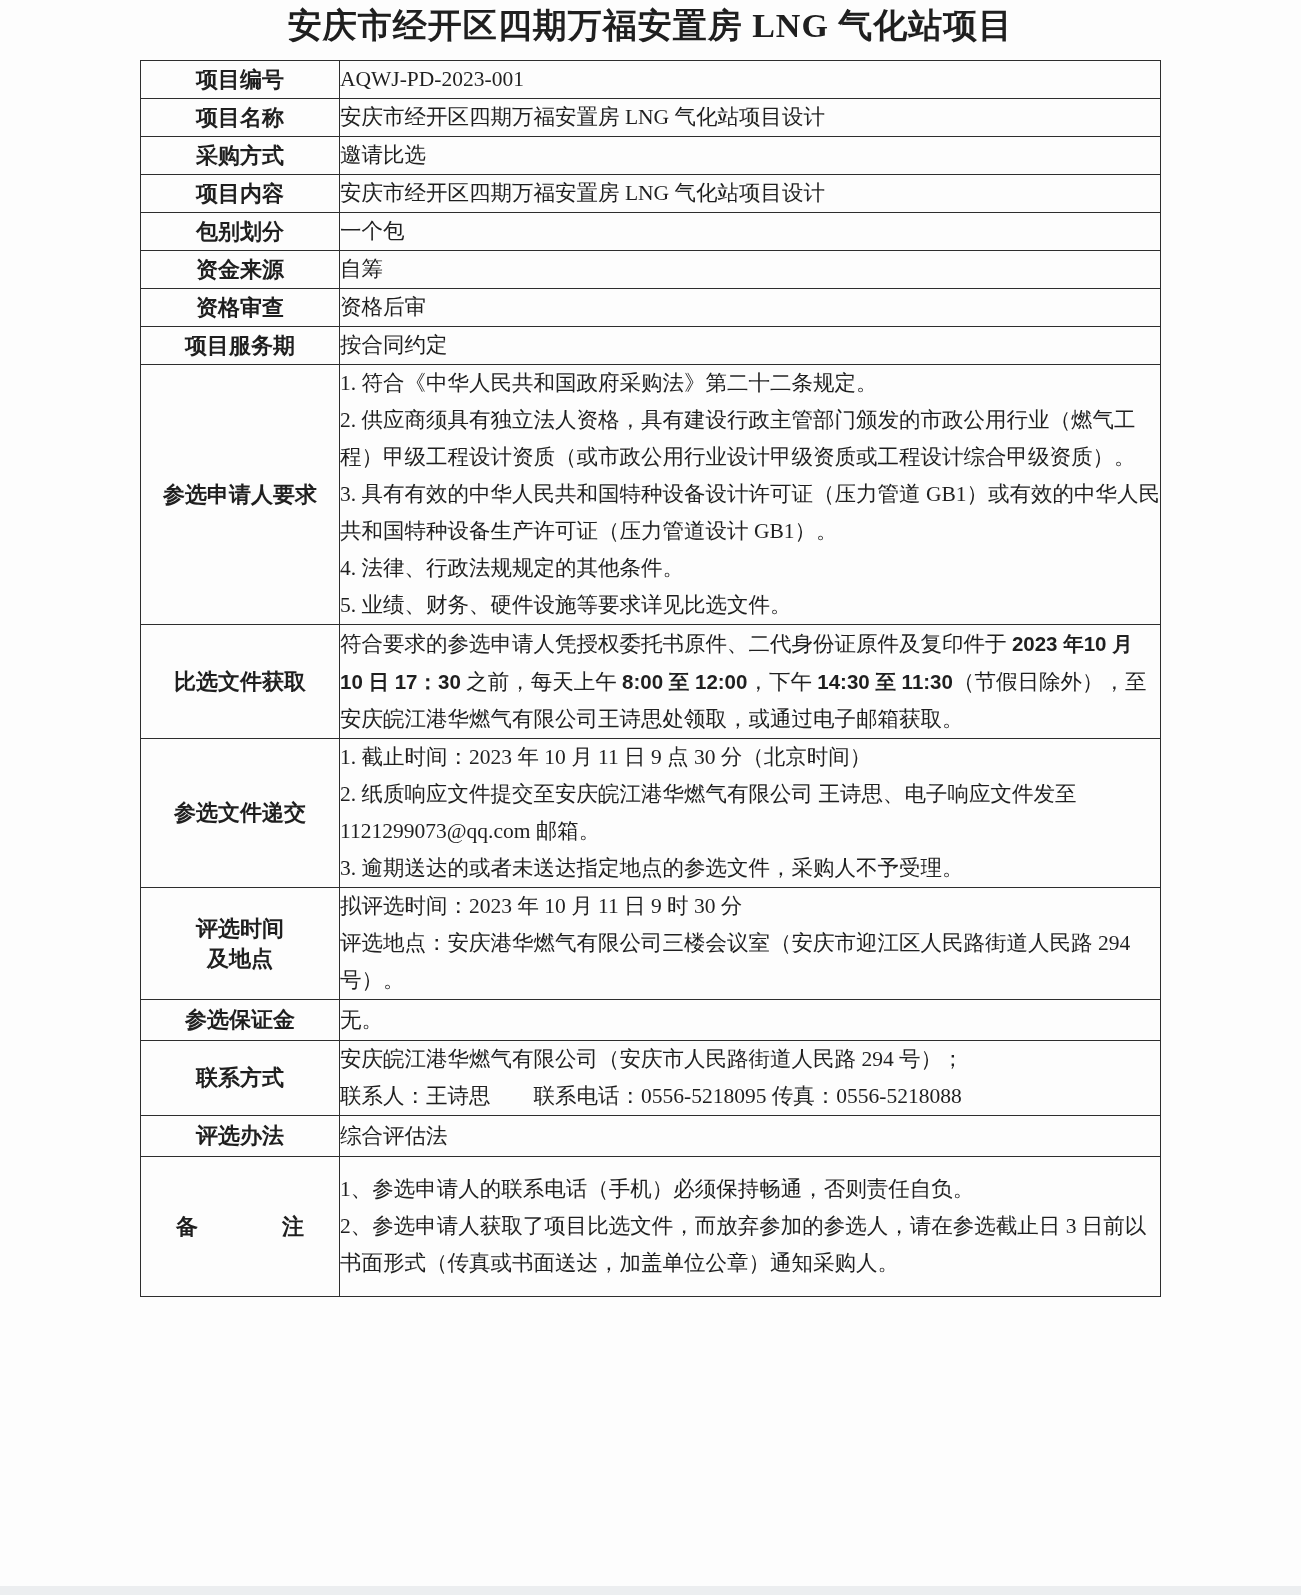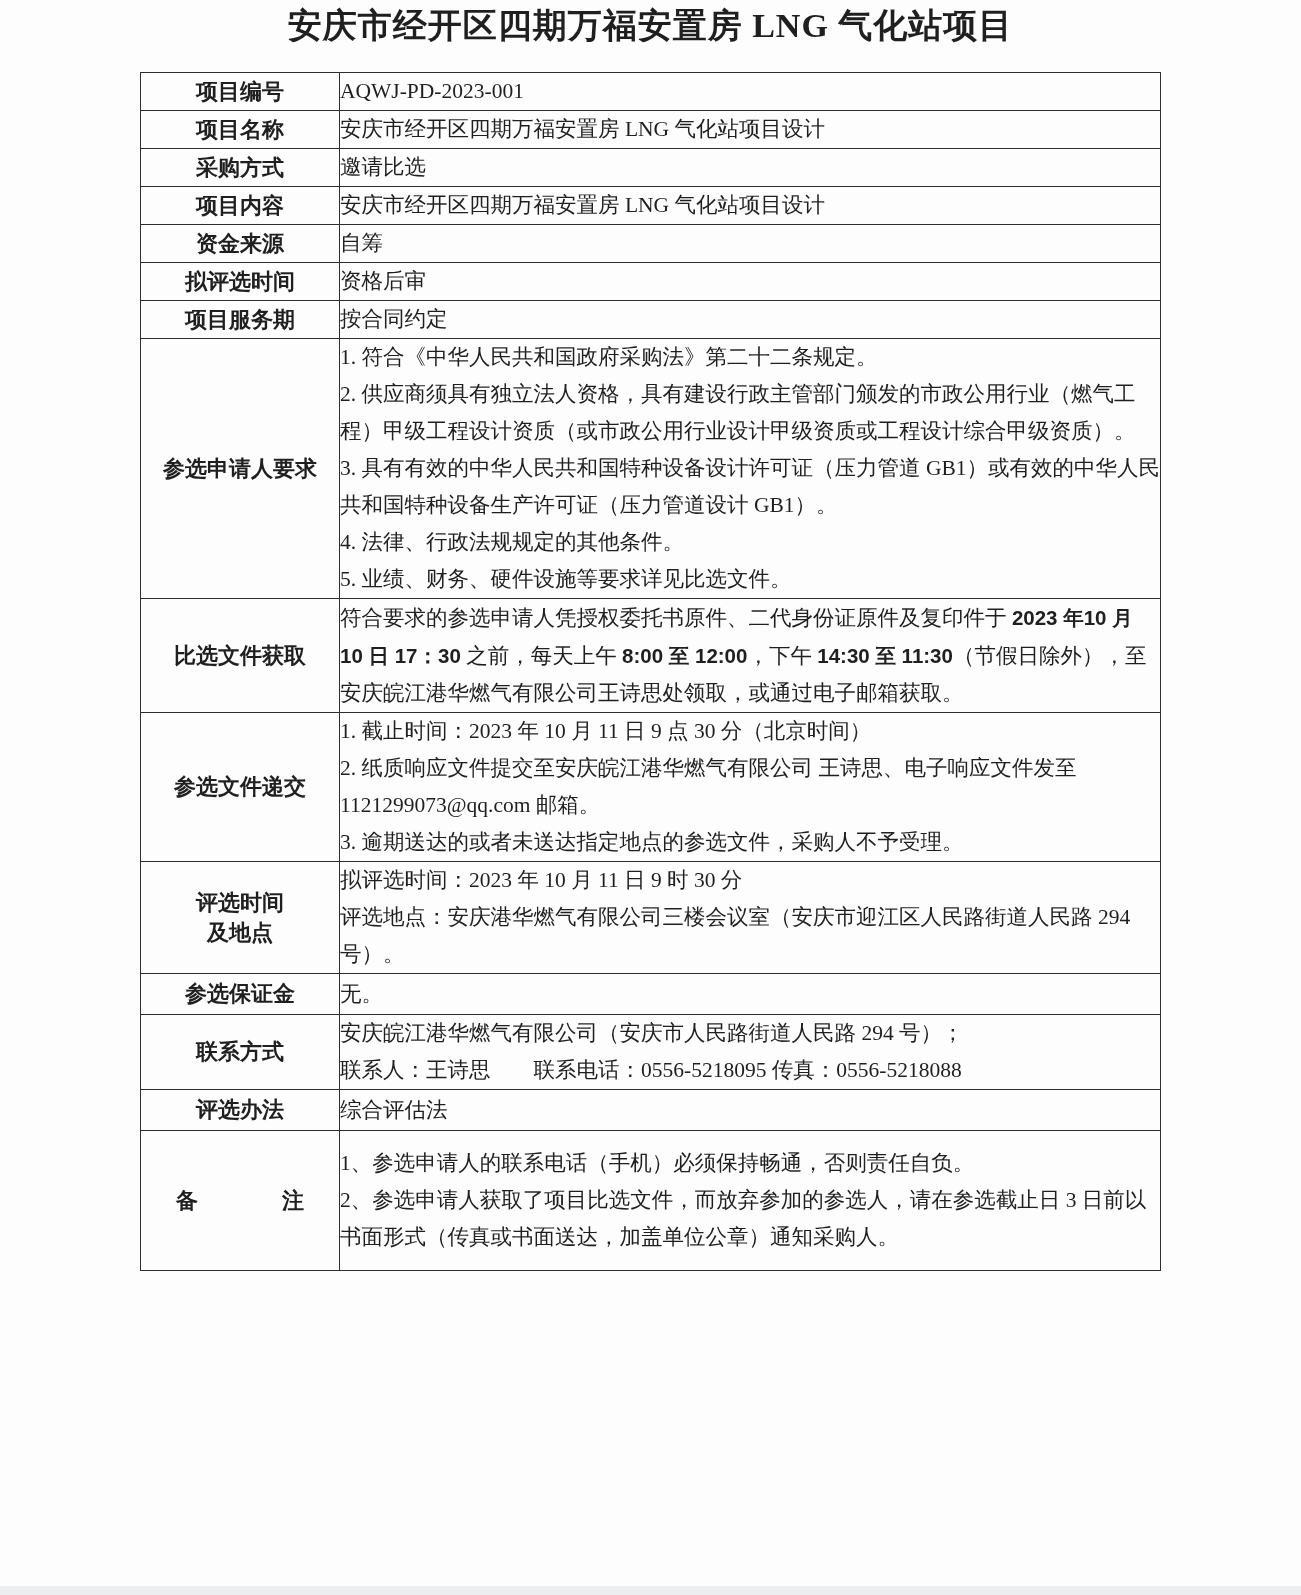--- a/index.html
+++ b/index.html
@@ -9,21 +9,21 @@
     font-family:"Liberation Serif","DejaVu Serif",serif;
     color:#1f1f1f;
     position:relative;
     overflow:hidden;
   }
   .doc{position:absolute;left:0;top:0;width:1301px;}
   .title-block{text-align:center;font-weight:bold;}
   .title-line{font-size:34px;line-height:52px;letter-spacing:1px;}
   table.announcement{
     border-collapse:collapse;
-    margin:20px auto 0 auto;
+    margin:8px auto 0 auto;
     width:1018px;
     table-layout:fixed;
   }
   table.announcement td{
     border:1.6px solid #2e2e2e;
     vertical-align:middle;
     padding:0;
   }
   td.label-cell{
     width:198px;
@@ -98,34 +98,44 @@
         <tr class="row-project-content row-simple">
           <td class="label-cell">
             <div class="label-wrap">
               <div class="label-line">项目内容</div>
             </div>
           </td>
           <td class="content-cell">
             <div class="content-line"><span>安庆市经开区四期万福安置房 LNG 气化站项目设计</span></div>
           </td>
         </tr>
+        <tr class="row-package-division row-simple">
+          <td class="label-cell">
+            <div class="label-wrap">
+              <div class="label-line">包别划分</div>
+            </div>
+          </td>
+          <td class="content-cell">
+            <div class="content-line"><span>一个包</span></div>
+          </td>
+        </tr>
         <tr class="row-funding-source row-simple">
           <td class="label-cell">
             <div class="label-wrap">
               <div class="label-line">资金来源</div>
             </div>
           </td>
           <td class="content-cell">
             <div class="content-line"><span>自筹</span></div>
           </td>
         </tr>
         <tr class="row-qualification-review row-simple">
           <td class="label-cell">
             <div class="label-wrap">
-              <div class="label-line">拟评选时间</div>
+              <div class="label-line">资格审查</div>
             </div>
           </td>
           <td class="content-cell">
             <div class="content-line"><span>资格后审</span></div>
           </td>
         </tr>
         <tr class="row-service-period row-simple">
           <td class="label-cell">
             <div class="label-wrap">
               <div class="label-line">项目服务期</div>

